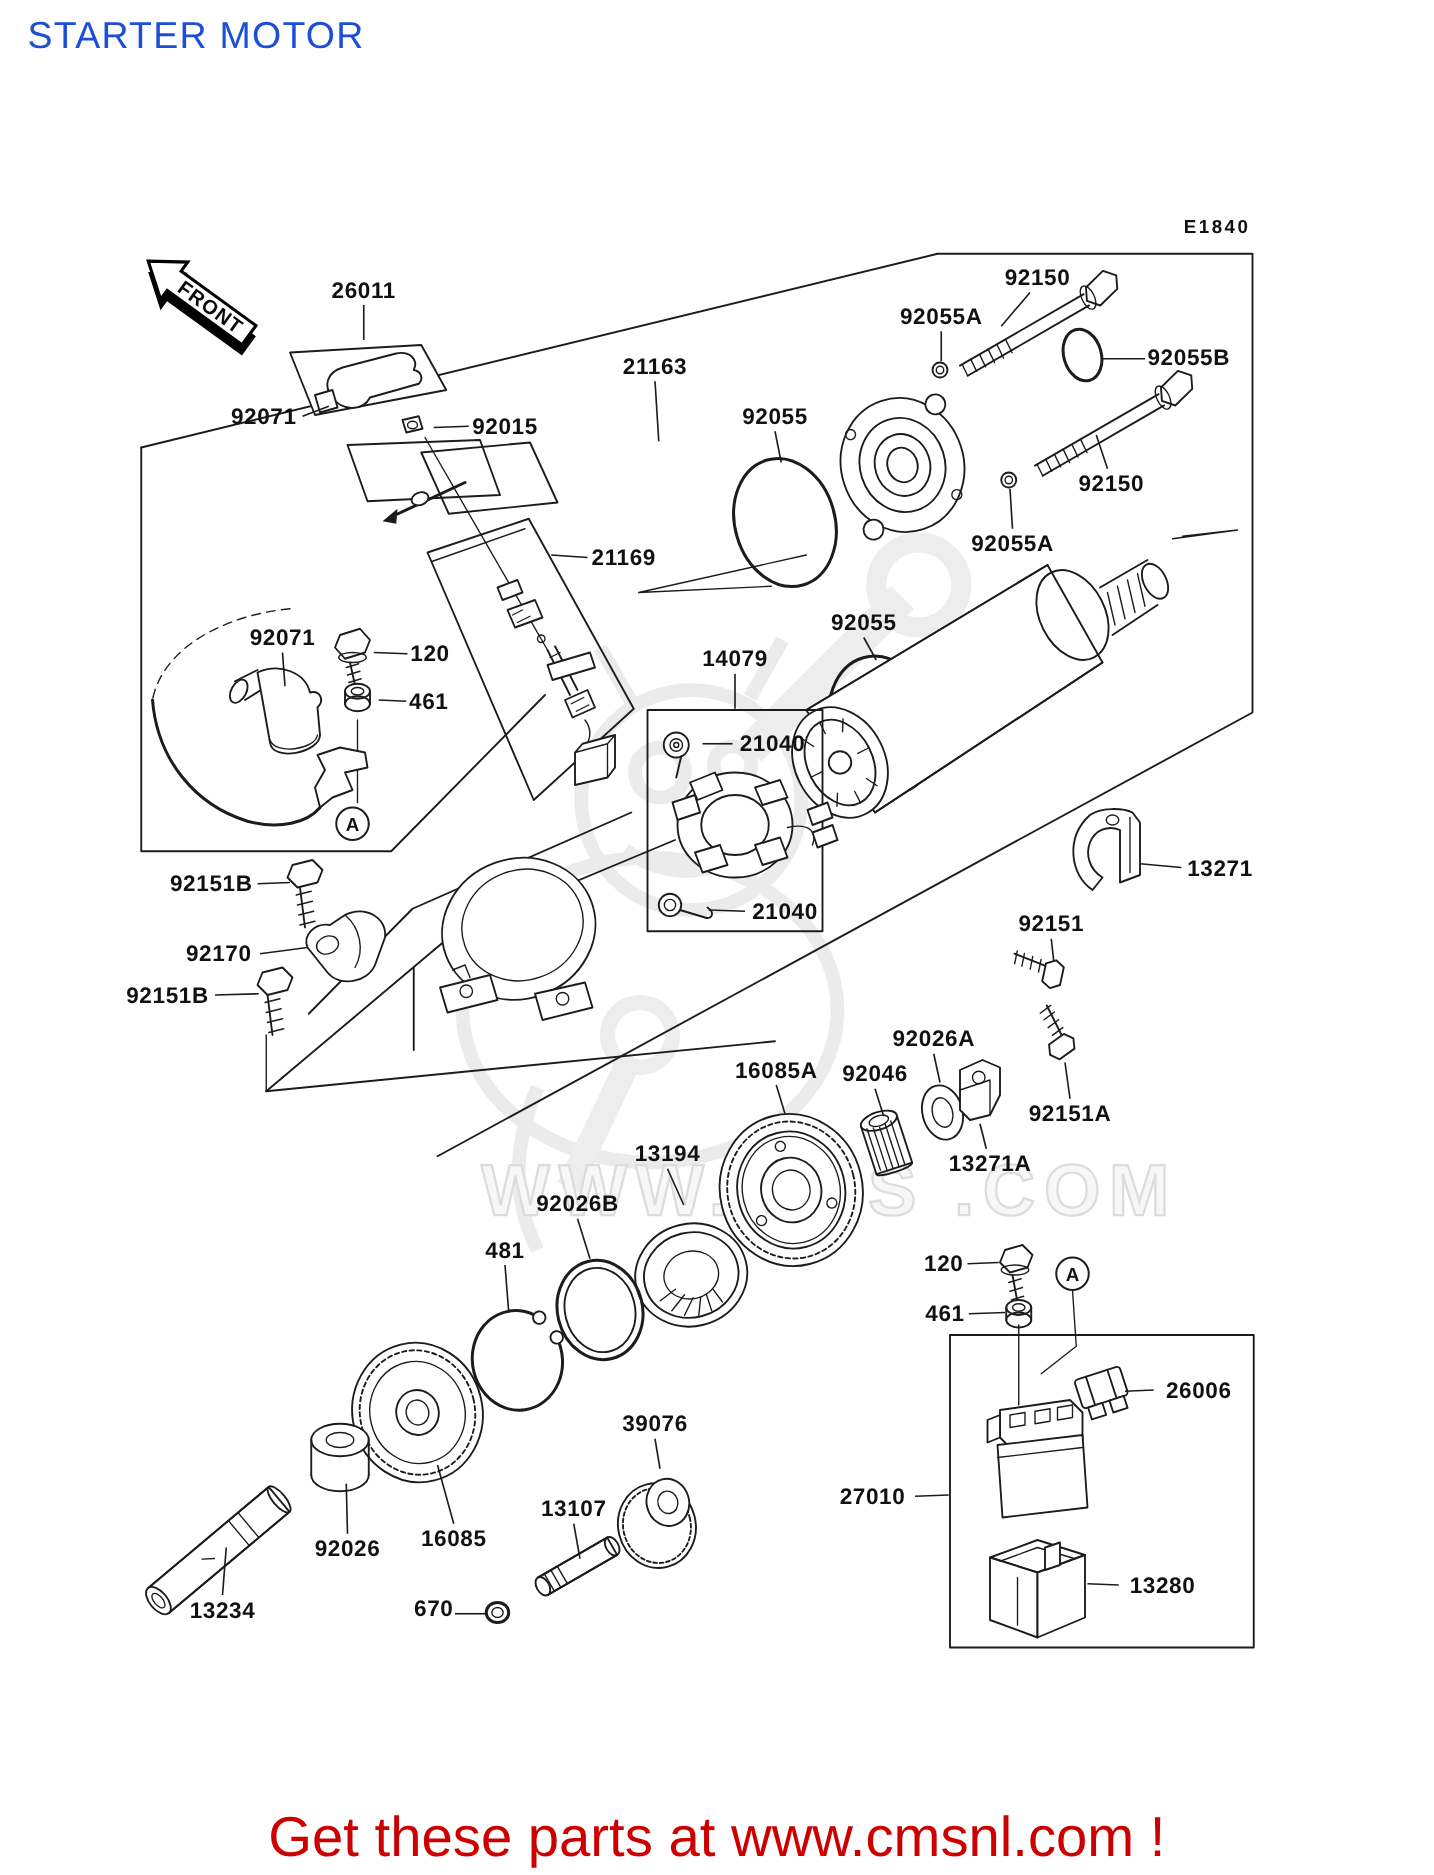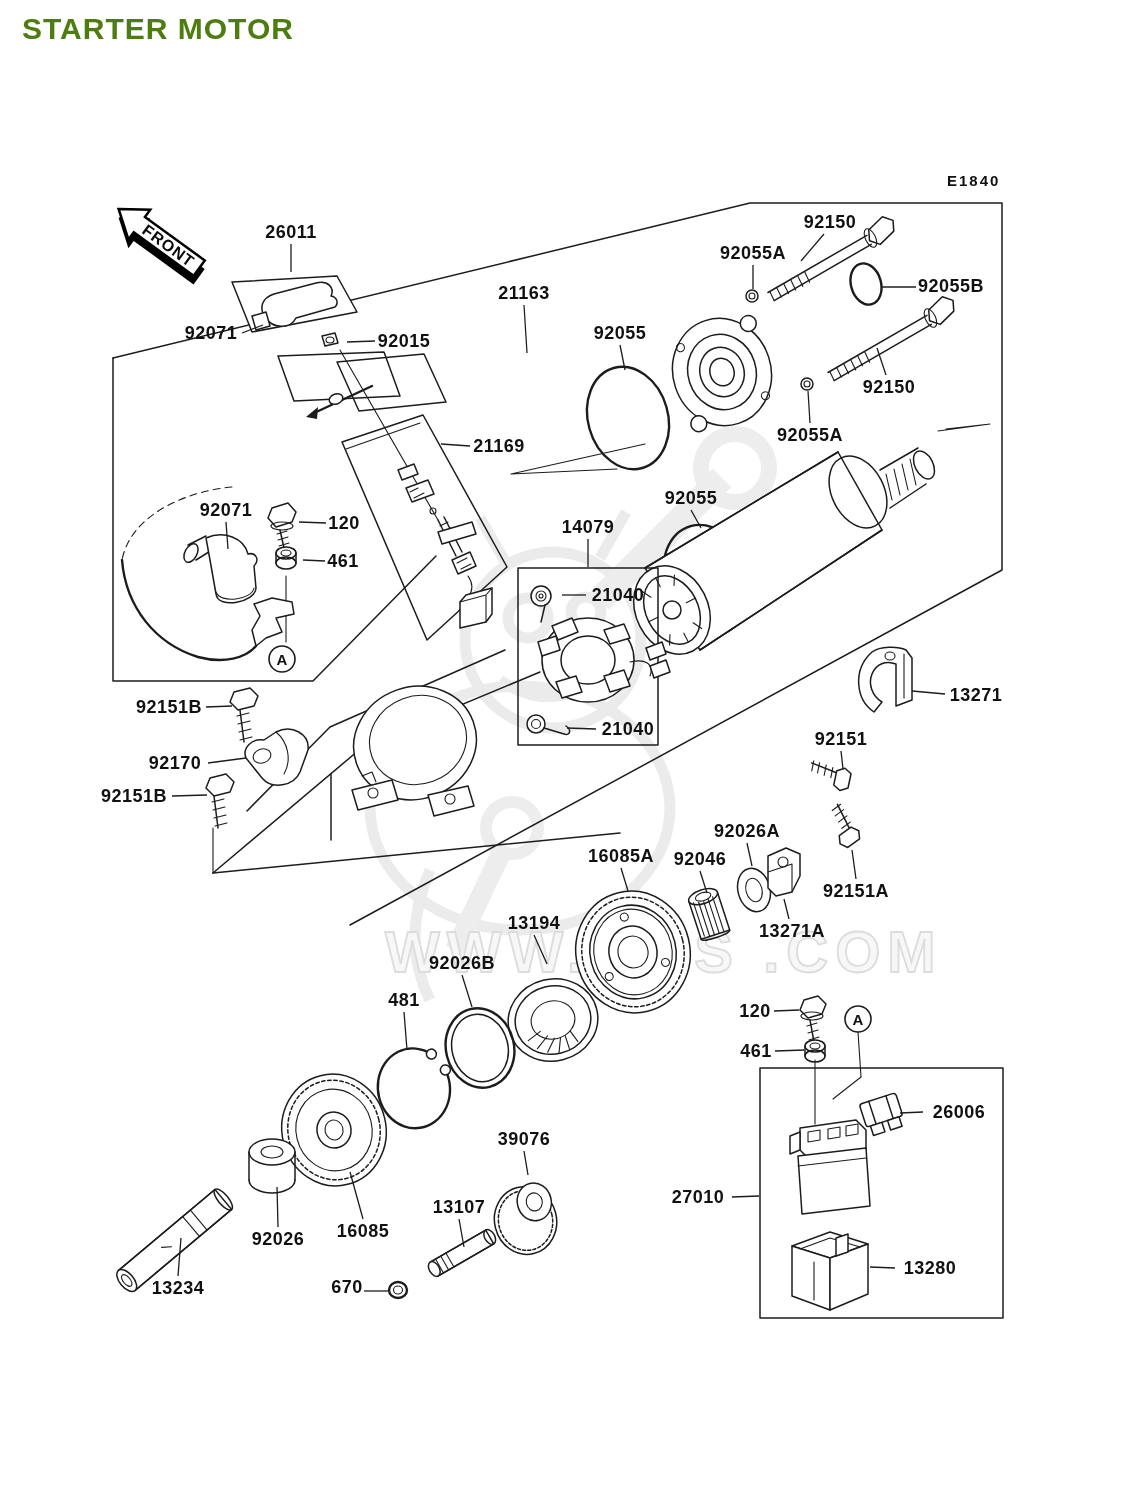--- a/index.html
+++ b/index.html
@@ -1,19 +1,19 @@
 <!DOCTYPE html>
 <html><head>
 <meta charset="utf-8">
 <style>
   html,body{margin:0;padding:0;background:#fff;}
   #stage{position:relative;width:1147px;height:1500px;background:#fff;overflow:hidden;
          font-family:"Liberation Sans",sans-serif;}
   #page-title{position:absolute;left:22px;top:12px;font-size:30px;letter-spacing:1px;
-              color:#4d7c0f;font-weight:700;}
+              color:#1d4ed8;font-weight:400;}
   #footer-banner{position:absolute;left:0;top:1444px;width:100%;text-align:center;
                  font-size:45px;color:#cc0000;}
   svg text.plabel{font-family:"Liberation Sans",sans-serif;font-weight:700;font-size:18px;
                   letter-spacing:0.5px;fill:#111;}
   svg text.code{font-family:"Liberation Sans",sans-serif;font-weight:700;font-size:15px;
                 letter-spacing:2px;fill:#111;}
   svg text.callout-a{font-family:"Liberation Sans",sans-serif;font-weight:700;font-size:15px;fill:#111;}
   svg .ln{stroke:#1c1c1c;fill:none;stroke-width:1.5;stroke-linejoin:round;stroke-linecap:round;}
   svg .lnw{stroke:#1c1c1c;fill:#fff;stroke-width:1.5;stroke-linejoin:round;stroke-linecap:round;}
   svg .thin{stroke-width:1.1;}
@@ -478,13 +478,14 @@
           <circle cx="282" cy="659" r="13" fill="#fff" stroke="#1c1c1c" stroke-width="1.6"></circle>
           <text x="282" y="664.5" text-anchor="middle" class="callout-a">A</text>
         </g>
         <g>
           <circle cx="858" cy="1019" r="13" fill="#fff" stroke="#1c1c1c" stroke-width="1.6"></circle>
           <text x="858" y="1024.5" text-anchor="middle" class="callout-a">A</text>
         </g>
       </g>
   </svg>
 
+  <div id="footer-banner">Get these parts at www.cmsnl.com !</div>
 </div>
 
 </body></html>

